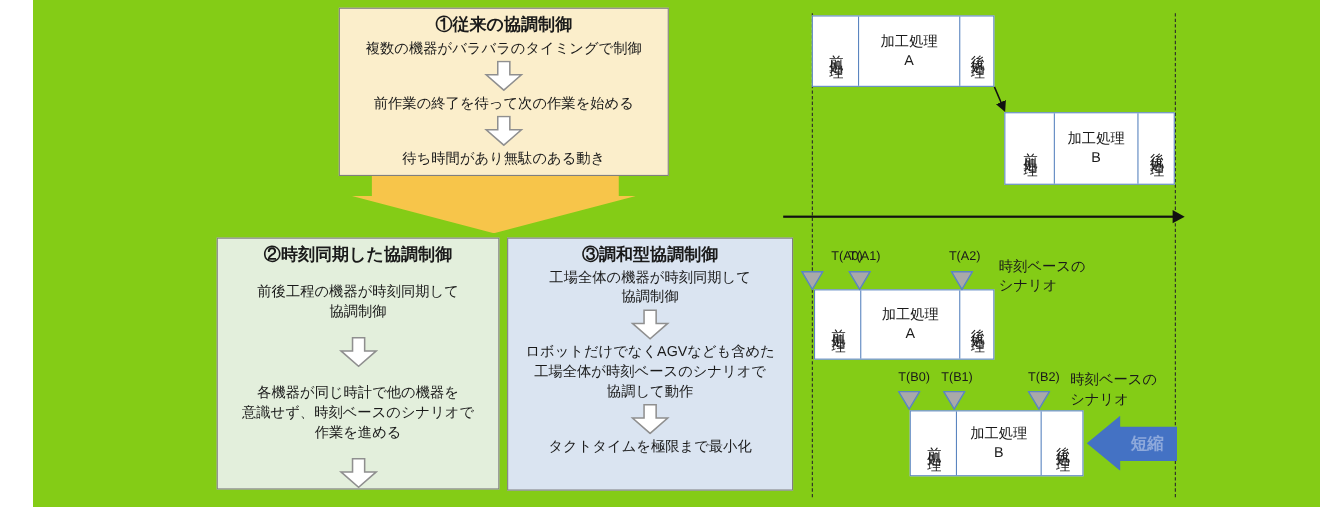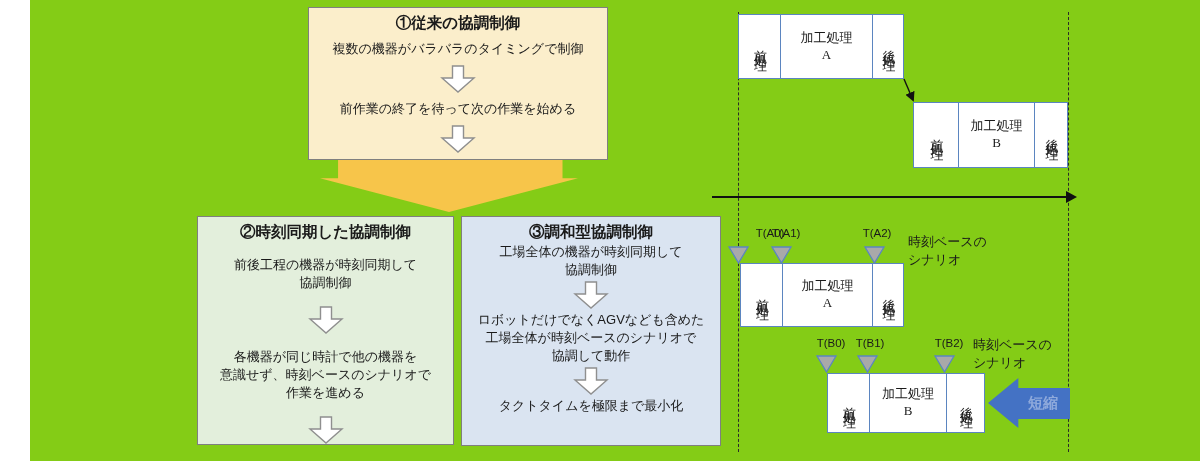--- a/index.html
+++ b/index.html
@@ -23,21 +23,21 @@
 
   
   .dash-line{position:absolute;top:12px;height:440px;width:0;border-left:1.6px dashed #2a2a2a;z-index:0;}
   .axis{position:absolute;left:682px;top:196px;width:356px;height:0;border-top:2px solid #111;z-index:1;}
   .axis-head{position:absolute;left:1036px;top:191px;width:0;height:0;z-index:1;
      border-left:11px solid #111;border-top:6px solid transparent;border-bottom:6px solid transparent;}
 
   .pbox{position:absolute;display:flex;background:#fff;border:1.5px solid var(--process-border,#5B85C0);
         box-sizing:border-box;z-index:2;}
   .cell{display:flex;align-items:center;justify-content:center;font-size:13px;line-height:1.3;box-sizing:border-box;}
-  .cell + .cell{border-left:1.5px solid var(--process-border,#5B85C0);font-family:Liberation Serif, serif;}
+  .cell + .cell{border-left:1.5px solid var(--process-border,#5B85C0);}
   .cmain{flex:1;white-space:pre-line;text-align:center;}
   .vtext{writing-mode:vertical-rl;text-orientation:upright;letter-spacing:5px;}
 
   .note{position:absolute;font-size:12.5px;line-height:1.35;white-space:pre-line;z-index:3;}
   .tlabel{position:absolute;font-size:11.5px;transform:translateX(-50%);z-index:3;white-space:nowrap;}
   .marker{position:absolute;z-index:3;}
   .marker polygon{fill:var(--marker-fill,#A9A9A9);stroke:var(--process-border,#4472C4);stroke-width:1.3;}
   .wait-arrow{position:absolute;z-index:3;}
 
   .shorten{position:absolute;left:958px;top:378px;width:82px;height:50px;z-index:3;
@@ -54,20 +54,21 @@
   <div class="fbox" id="box1">
     <div class="ftitle">①従来の協調制御</div>
     <div class="fstep">複数の機器がバラバラのタイミングで制御</div>
     <svg class="sarrow" width="36" height="28" viewBox="0 0 36 28">
         <polygon points="12.5,1 23.5,1 23.5,13 34,13 18,27 2,13 12.5,13" fill="#fff" stroke="#8f8f8f" stroke-width="1.4"></polygon>
       </svg>
     <div class="fstep">前作業の終了を待って次の作業を始める</div>
     <svg class="sarrow" width="36" height="28" viewBox="0 0 36 28">
         <polygon points="12.5,1 23.5,1 23.5,13 34,13 18,27 2,13 12.5,13" fill="#fff" stroke="#8f8f8f" stroke-width="1.4"></polygon>
       </svg>
+    <div class="fstep">待ち時間があり無駄のある動き</div>
   </div>
 
   <div class="big-arrow"></div>
 
   <div class="fbox" id="box2">
     <div class="ftitle">②時刻同期した協調制御</div>
     <div class="fstep">前後工程の機器が時刻同期して
 協調制御</div>
     <svg class="sarrow" width="36" height="28" viewBox="0 0 36 28">
         <polygon points="12.5,1 23.5,1 23.5,13 34,13 18,27 2,13 12.5,13" fill="#fff" stroke="#8f8f8f" stroke-width="1.4"></polygon>

